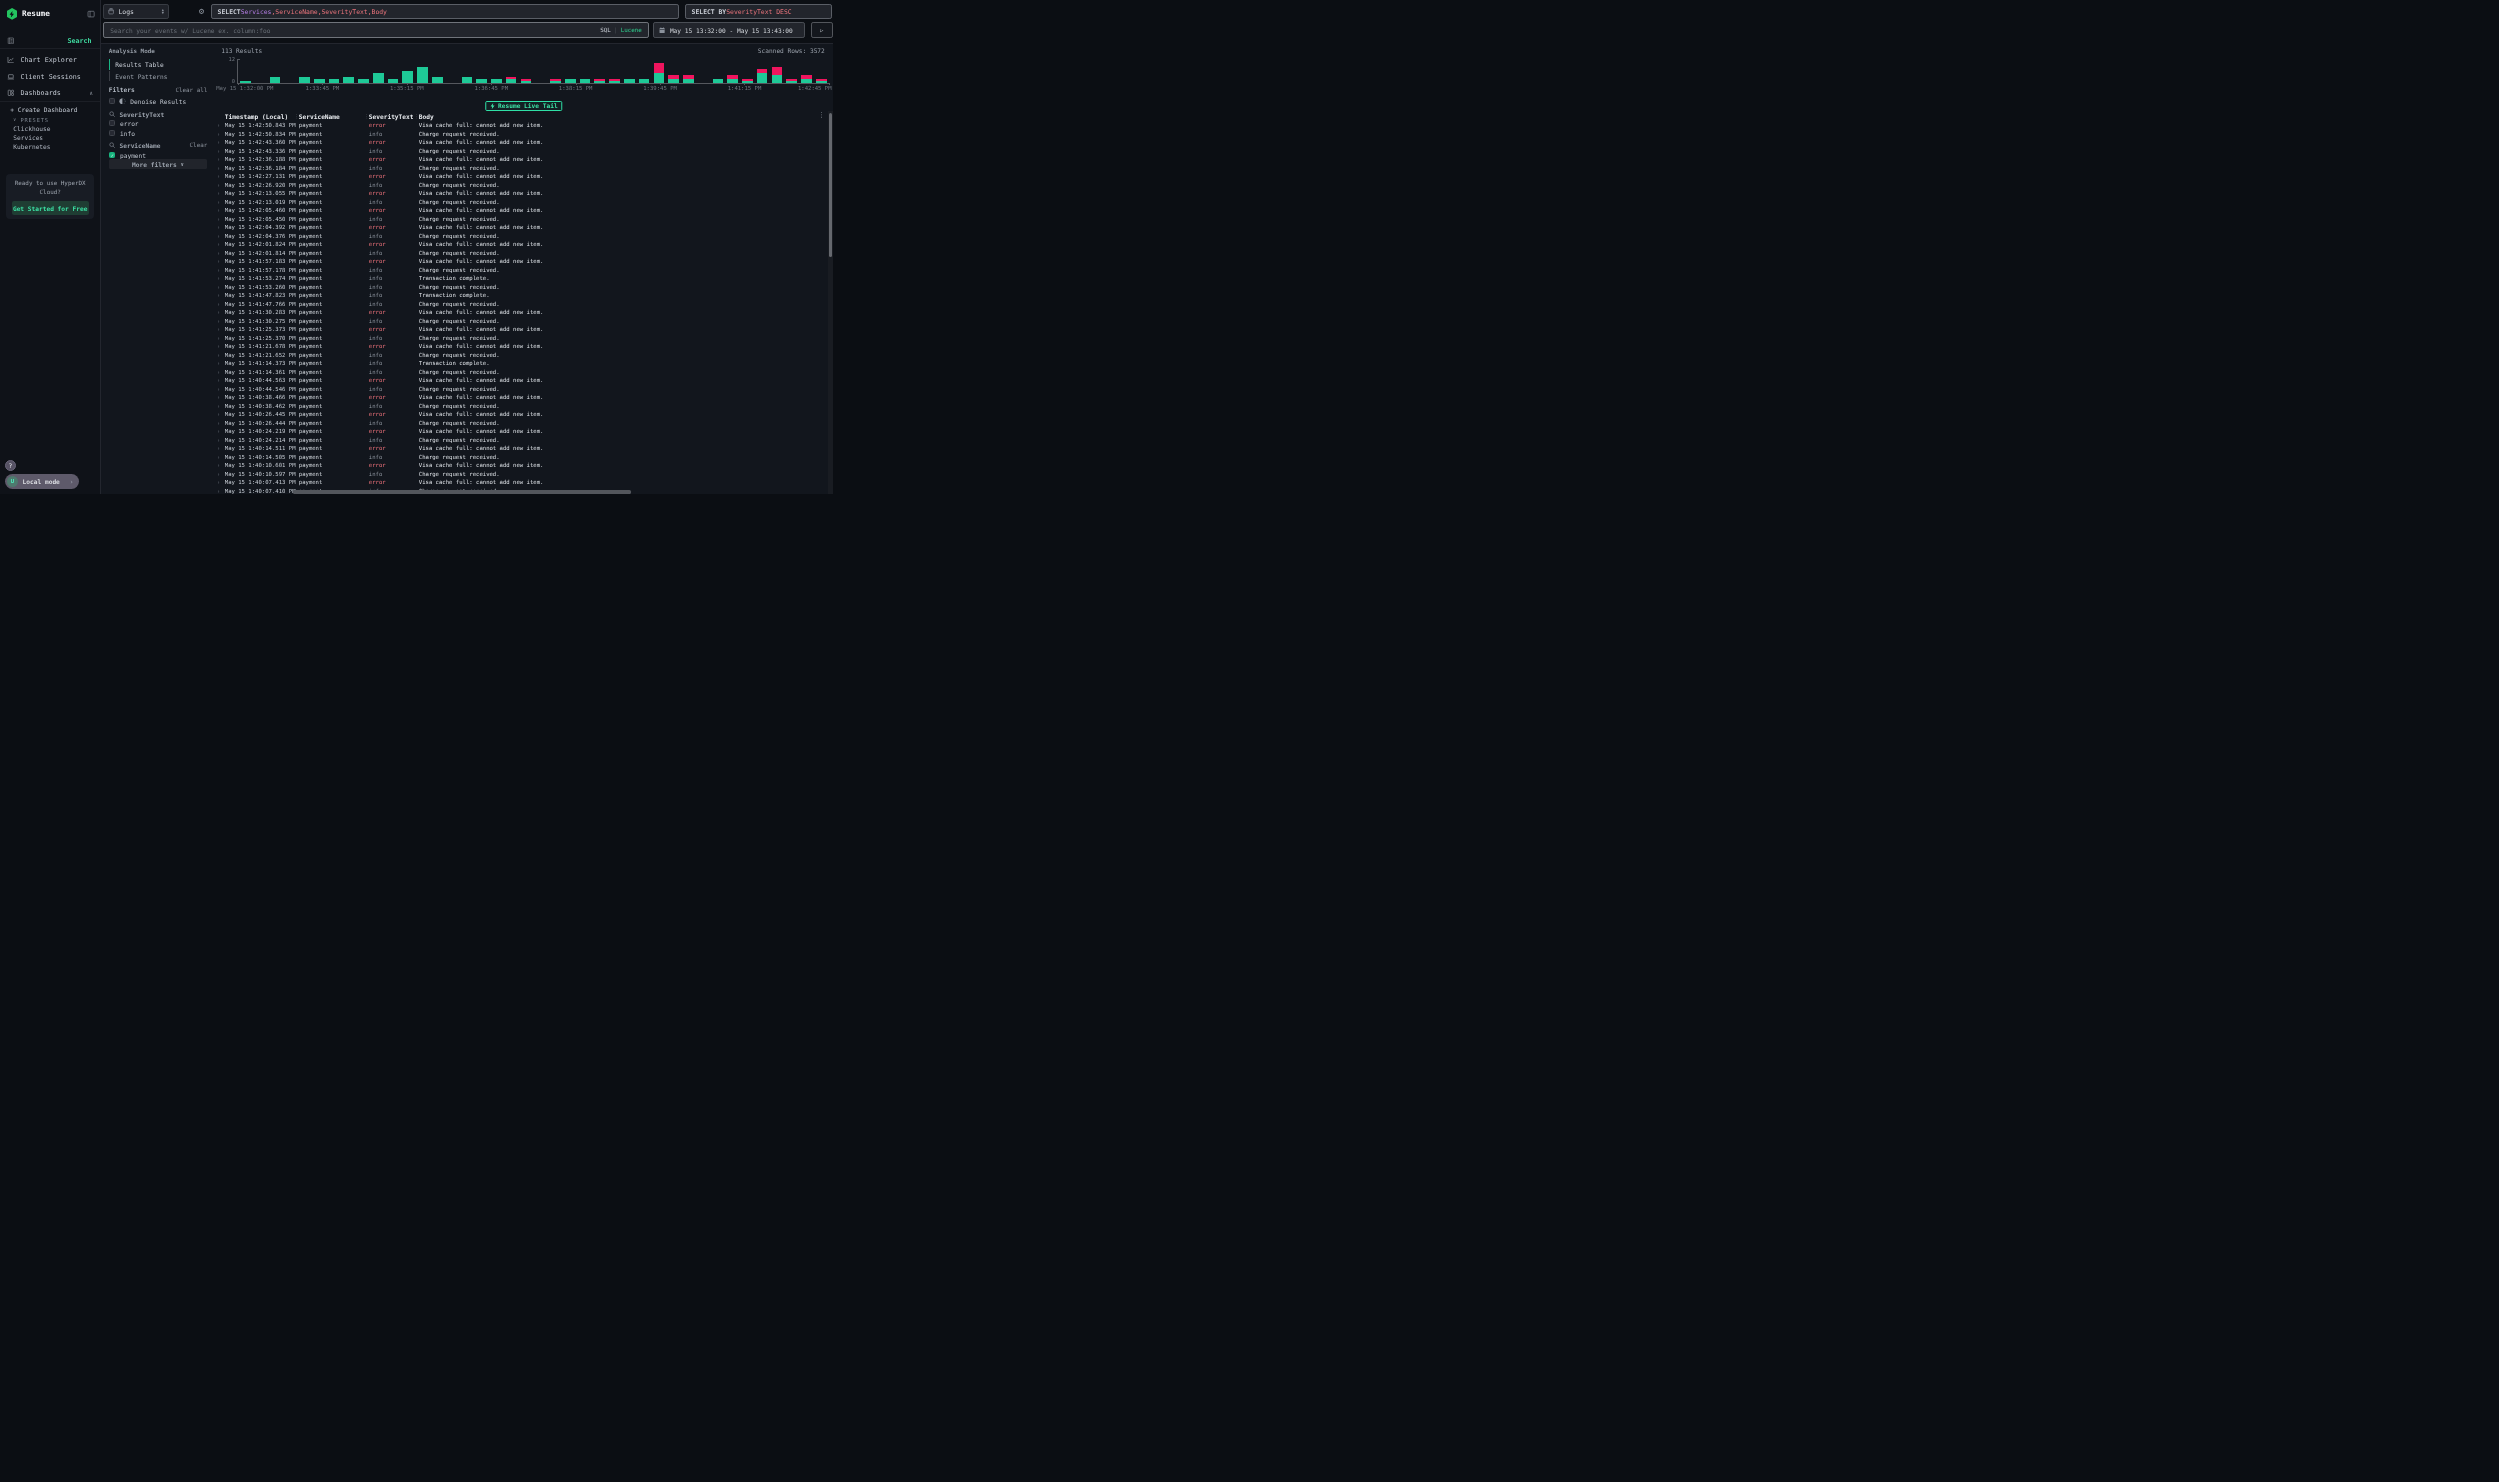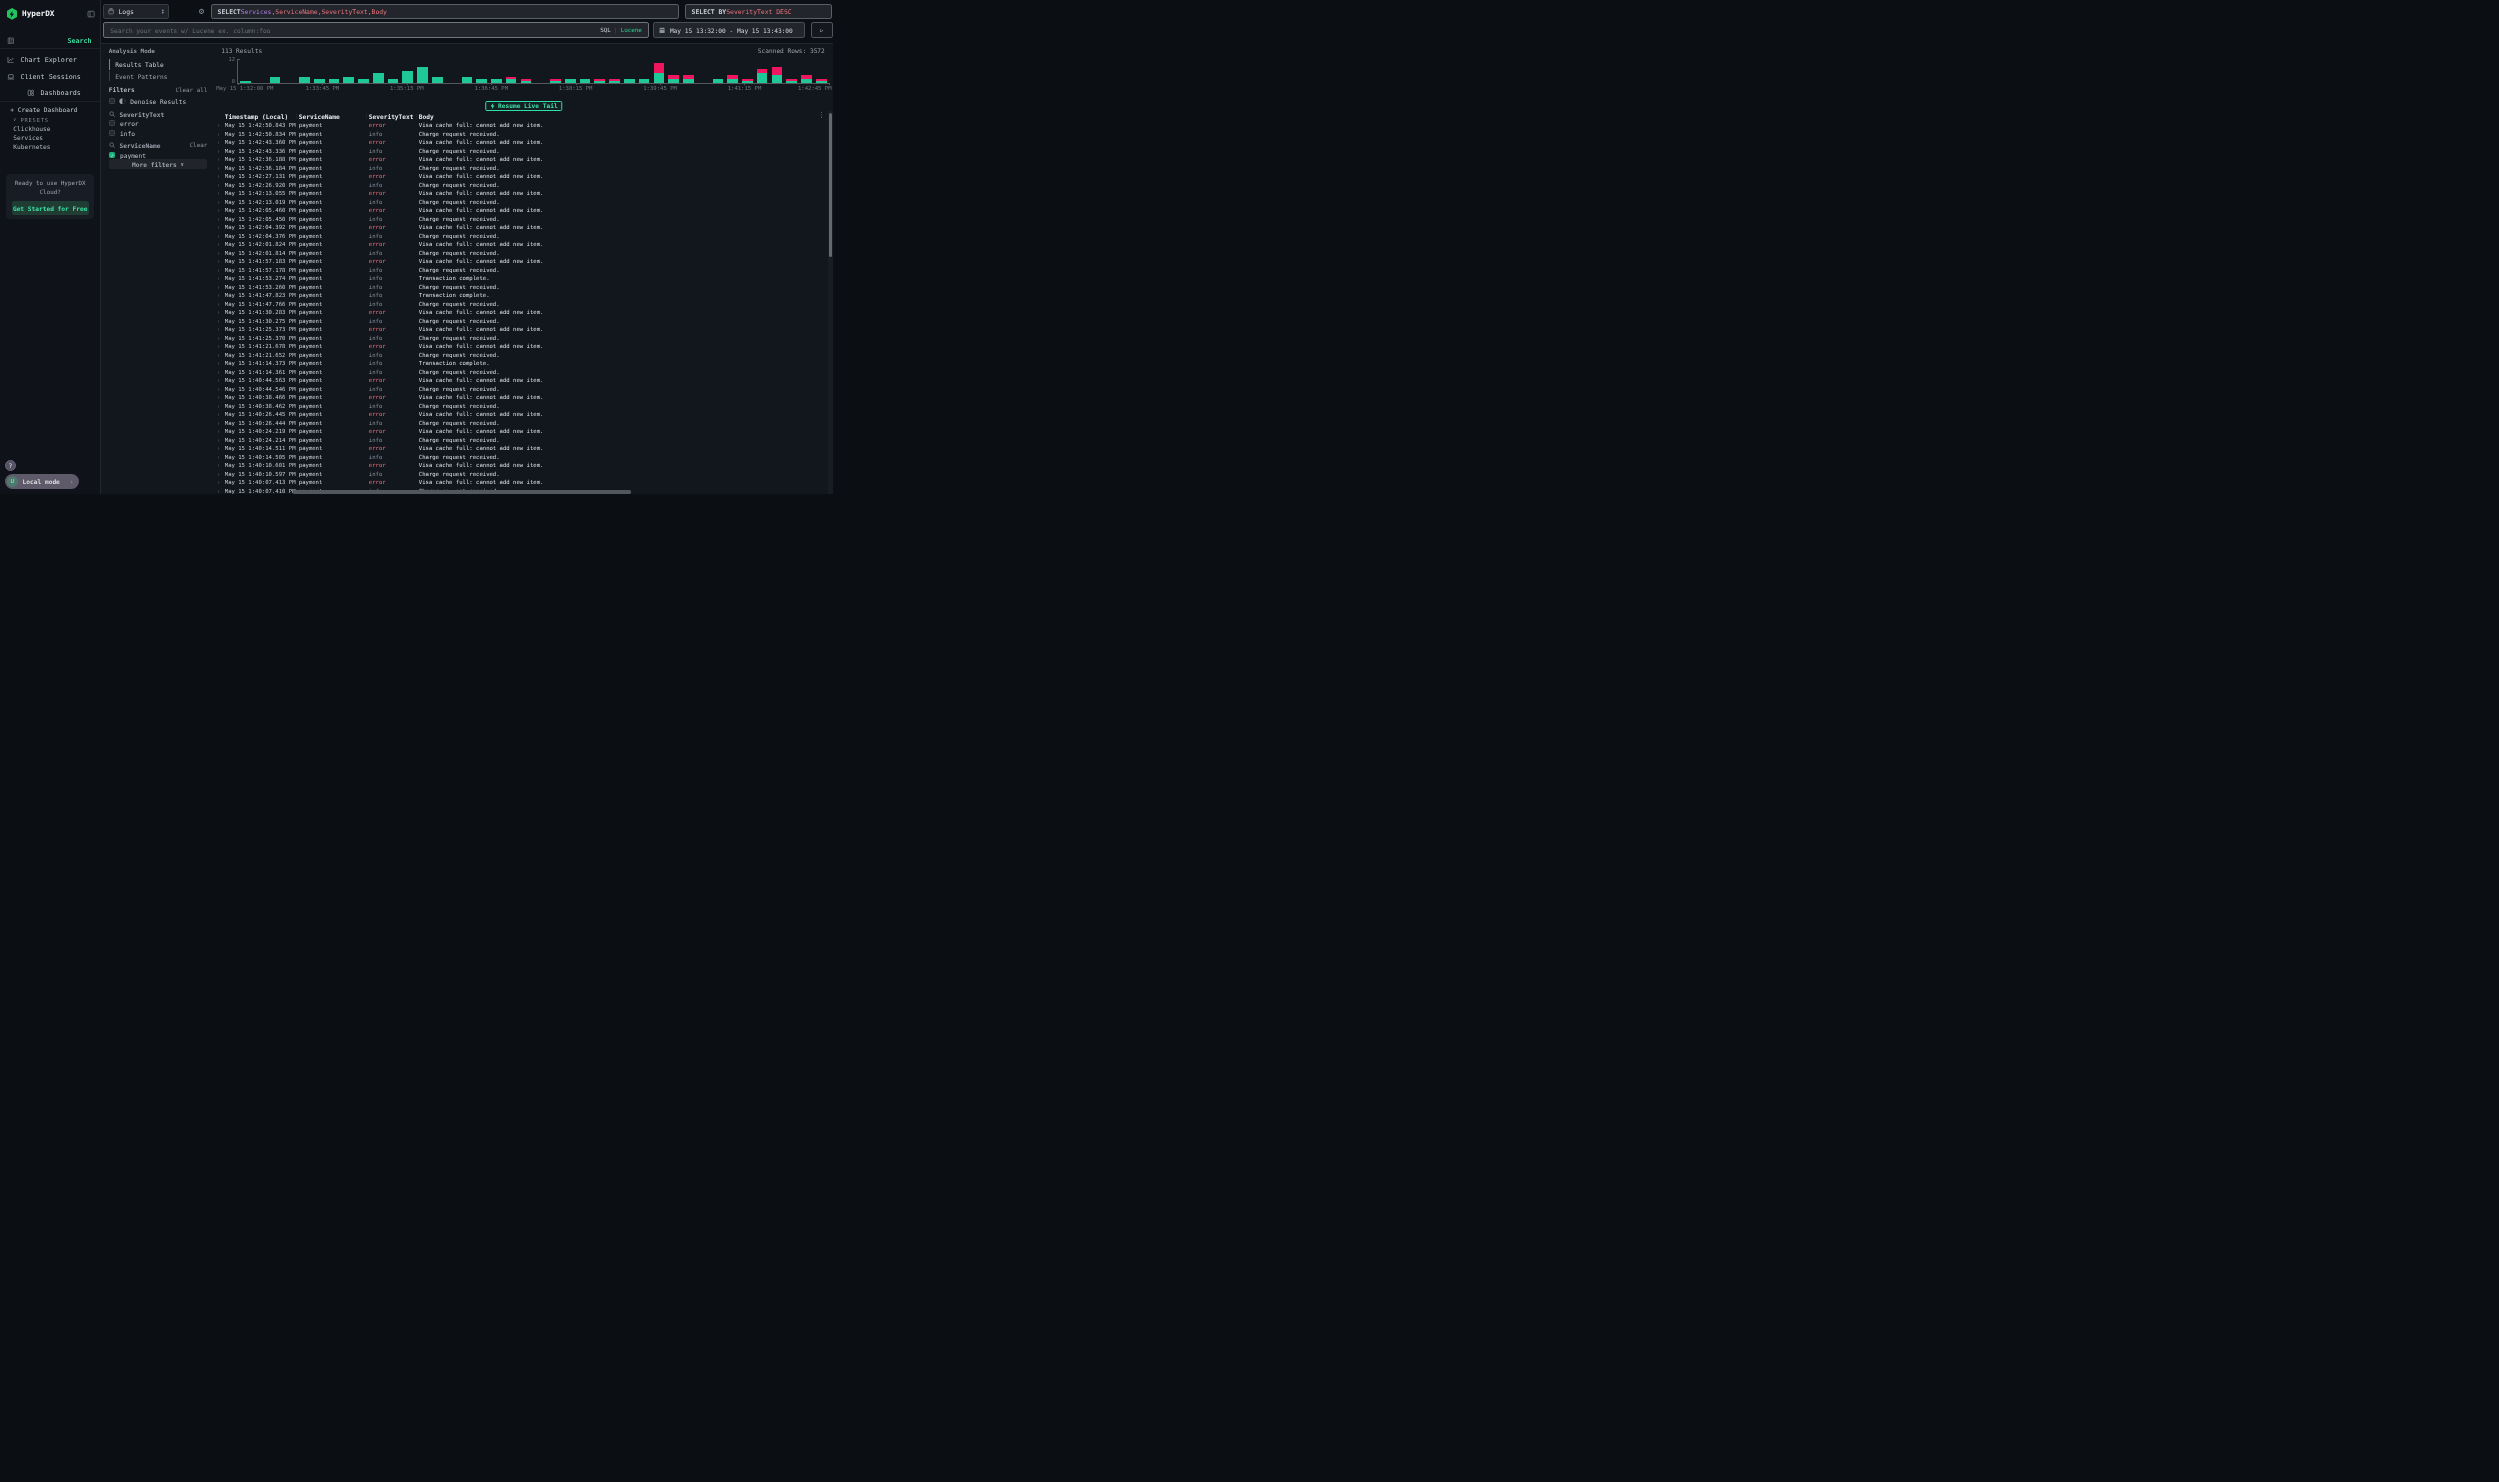--- a/index.html
+++ b/index.html
@@ -115,21 +115,21 @@
 
 <div id="app">
 
   <div class="sidebar">
     <div class="sb-head">
       <div class="logo-hex">
         <svg width="5.6" height="6.7" viewBox="0 0 11 13">
             <path d="M6.8 0 L1.2 7.4 L4.6 7.4 L3.9 13 L9.8 5.3 L6.2 5.3 Z" fill="#0b0e13"></path>
           </svg>
       </div>
-      <span class="logo-text">HyperDX</span>
+      <span class="logo-text">Resume</span>
       <span class="collapse-btn">
         <svg width="8.2" height="8.2" viewBox="0 0 16 16" fill="none" stroke="#8b929c" stroke-width="1.2">
             <rect x="2" y="2.5" width="12" height="11" rx="1.5"></rect>
             <line x1="6" y1="2.5" x2="6" y2="13.5"></line>
           </svg>
       </span>
     </div>
 
     <div class="nav-item active" style="top:34px;">
       <span class="nv-ic">
@@ -159,21 +159,21 @@
     <div class="nav-item" style="top:70px;">
       <span class="nv-ic">
         <svg width="7.7" height="7.7" viewBox="0 0 16 16" fill="none" stroke="currentColor" stroke-width="1.2">
             <rect x="3" y="3.5" width="10" height="7" rx="1"></rect>
             <line x1="1.5" y1="12.5" x2="14.5" y2="12.5"></line>
           </svg>
       </span>
       <span>Client Sessions</span>
     </div>
 
-    <div class="nav-item" style="top:86px;margin-left:20px;">
+    <div class="nav-item" style="top:86px;">
       <span class="nv-ic">
         <svg width="7.7" height="7.7" viewBox="0 0 16 16" fill="none" stroke="currentColor" stroke-width="1.2">
             <rect x="2.5" y="2.5" width="5" height="11" rx="1"></rect>
             <rect x="9.5" y="2.5" width="4" height="4.5" rx="0.8"></rect>
             <rect x="9.5" y="9" width="4" height="4.5" rx="0.8"></rect>
           </svg>
       </span>
       <span>Dashboards</span>
       <span class="nav-caret">∧</span>
     </div>

